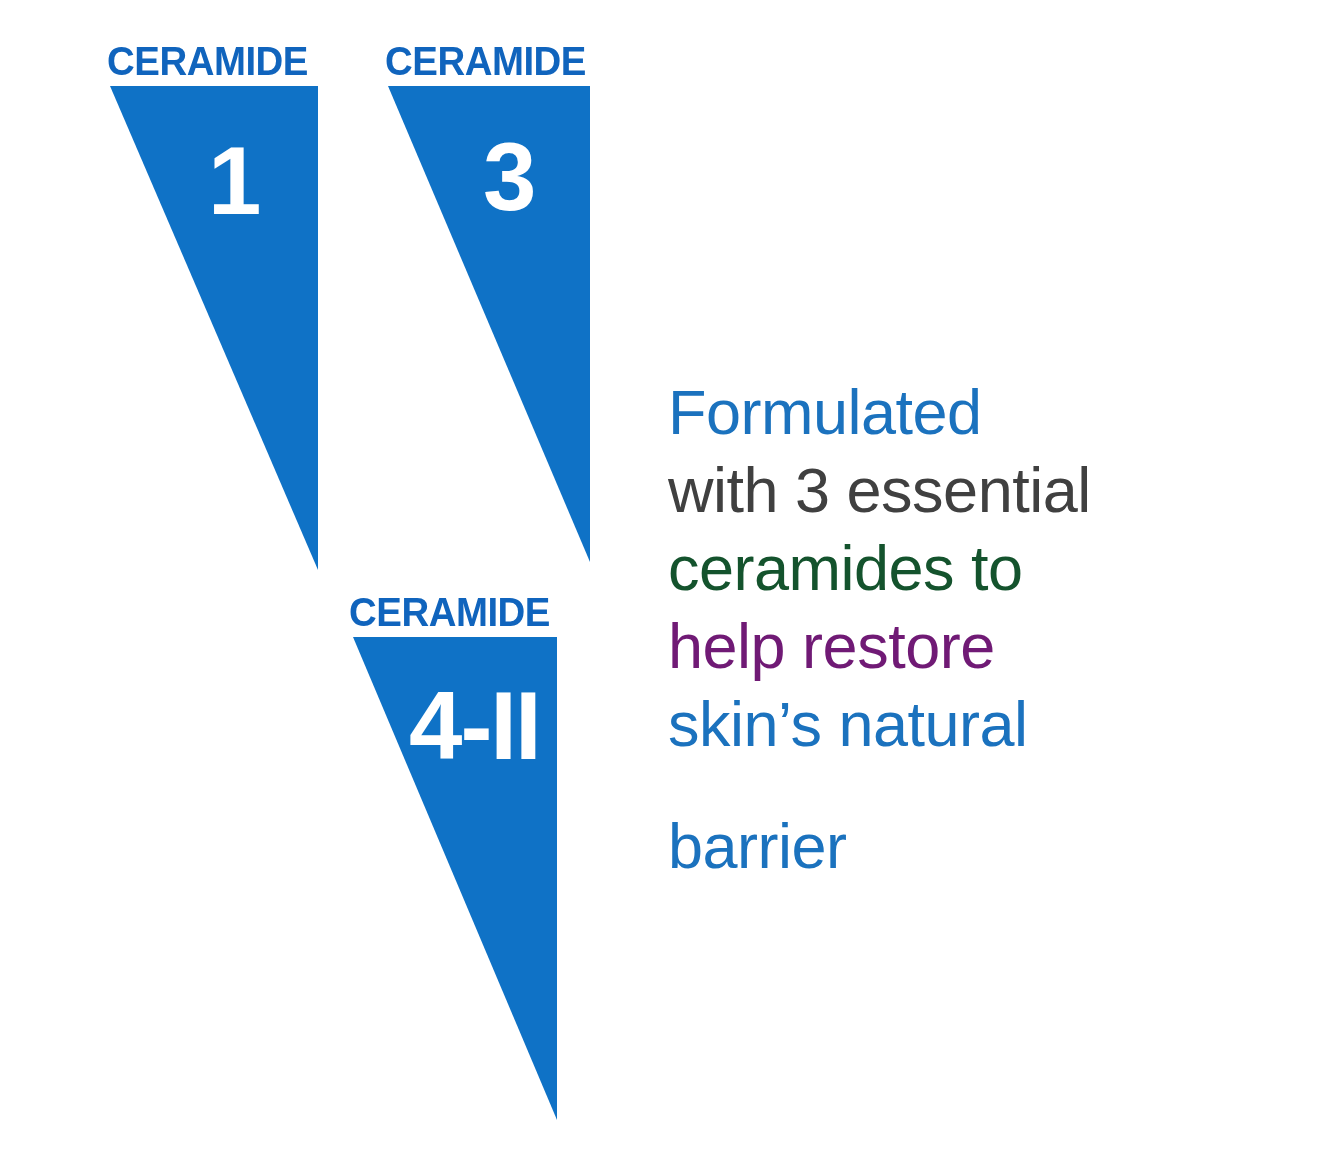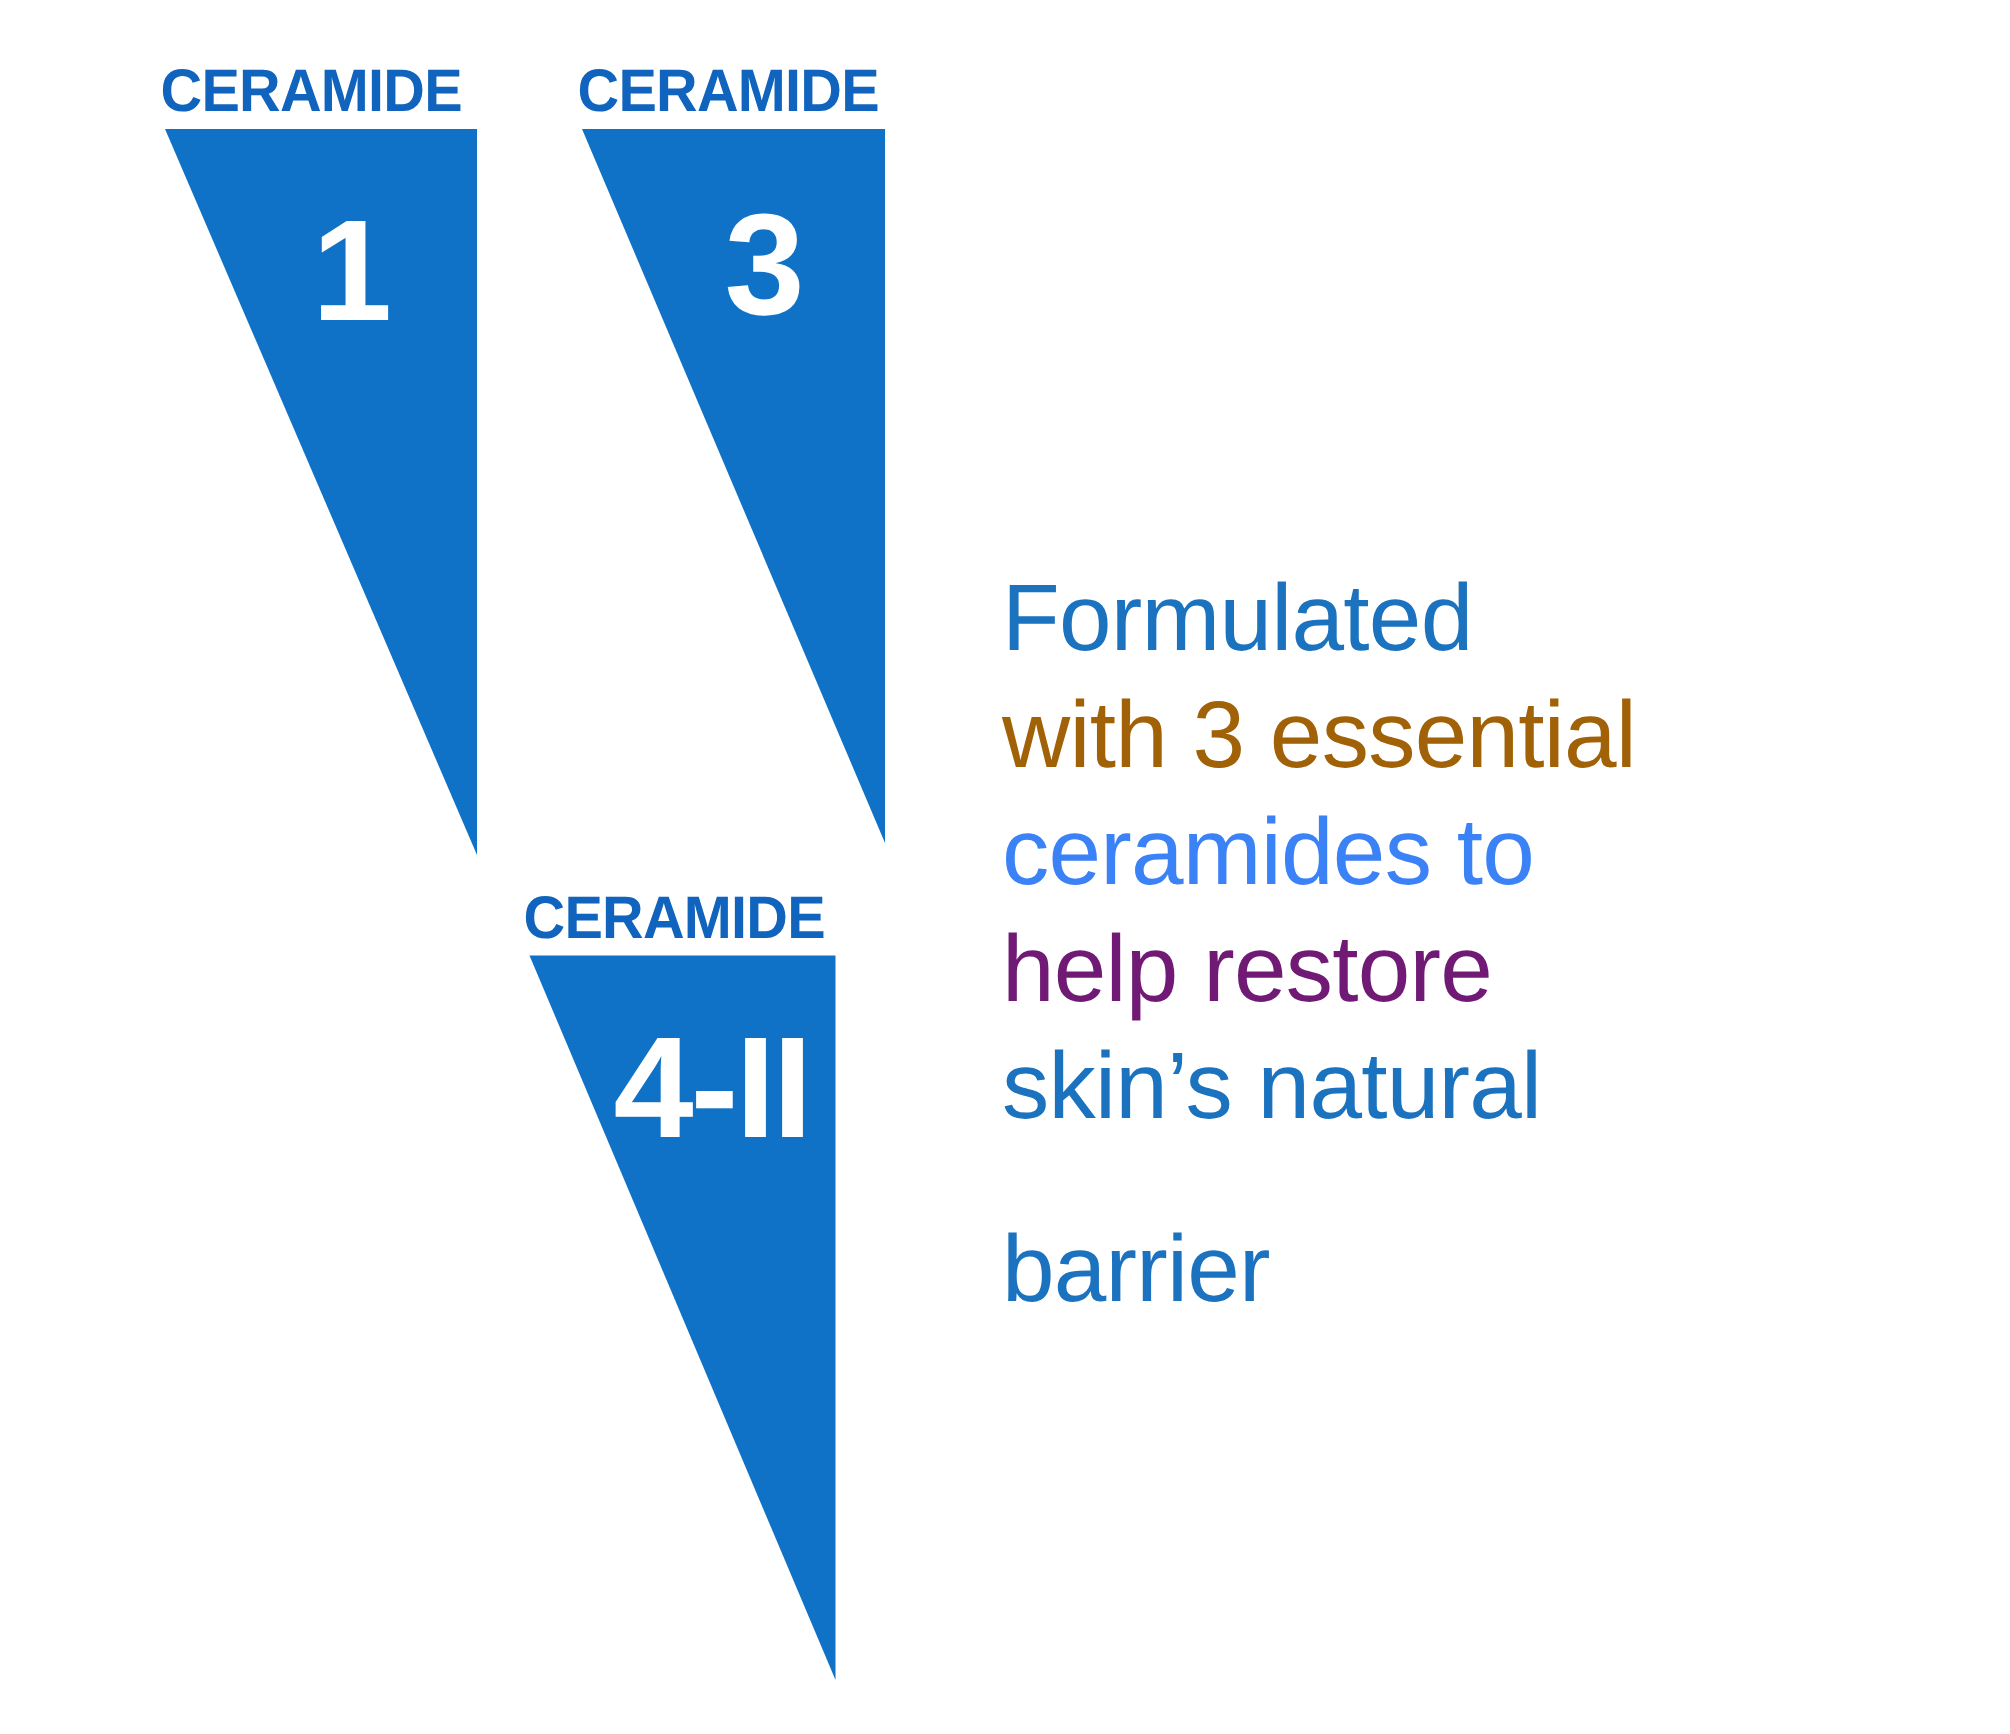--- a/index.html
+++ b/index.html
@@ -124,20 +124,20 @@
 
     <svg class="badge-svg" width="212" height="485" viewBox="0 0 212 485">
       <polygon points="5,0 209,0 209,483" fill="#0F72C6"></polygon>
     </svg>
 
     <div class="badge-number">4-II</div>
   </div>
 
   <div id="headline">
     <p class="hl-line" style="color:#1B72BE;">Formulated</p>
-    <p class="hl-line" style="color:#a16207;">with 3 essential</p>
-    <p class="hl-line" style="color:#3b82f6;">ceramides to</p>
+    <p class="hl-line" style="color:#404040;">with 3 essential</p>
+    <p class="hl-line" style="color:#14532d;">ceramides to</p>
     <p class="hl-line" style="color:#701a75;">help restore</p>
     <p class="hl-line" style="color:#1B72BE;">skin’s natural</p>
     <p class="hl-line" style="color:#1B72BE;margin-top:44px;">barrier</p>
   </div>
 
 </div>
 
 </body></html>

